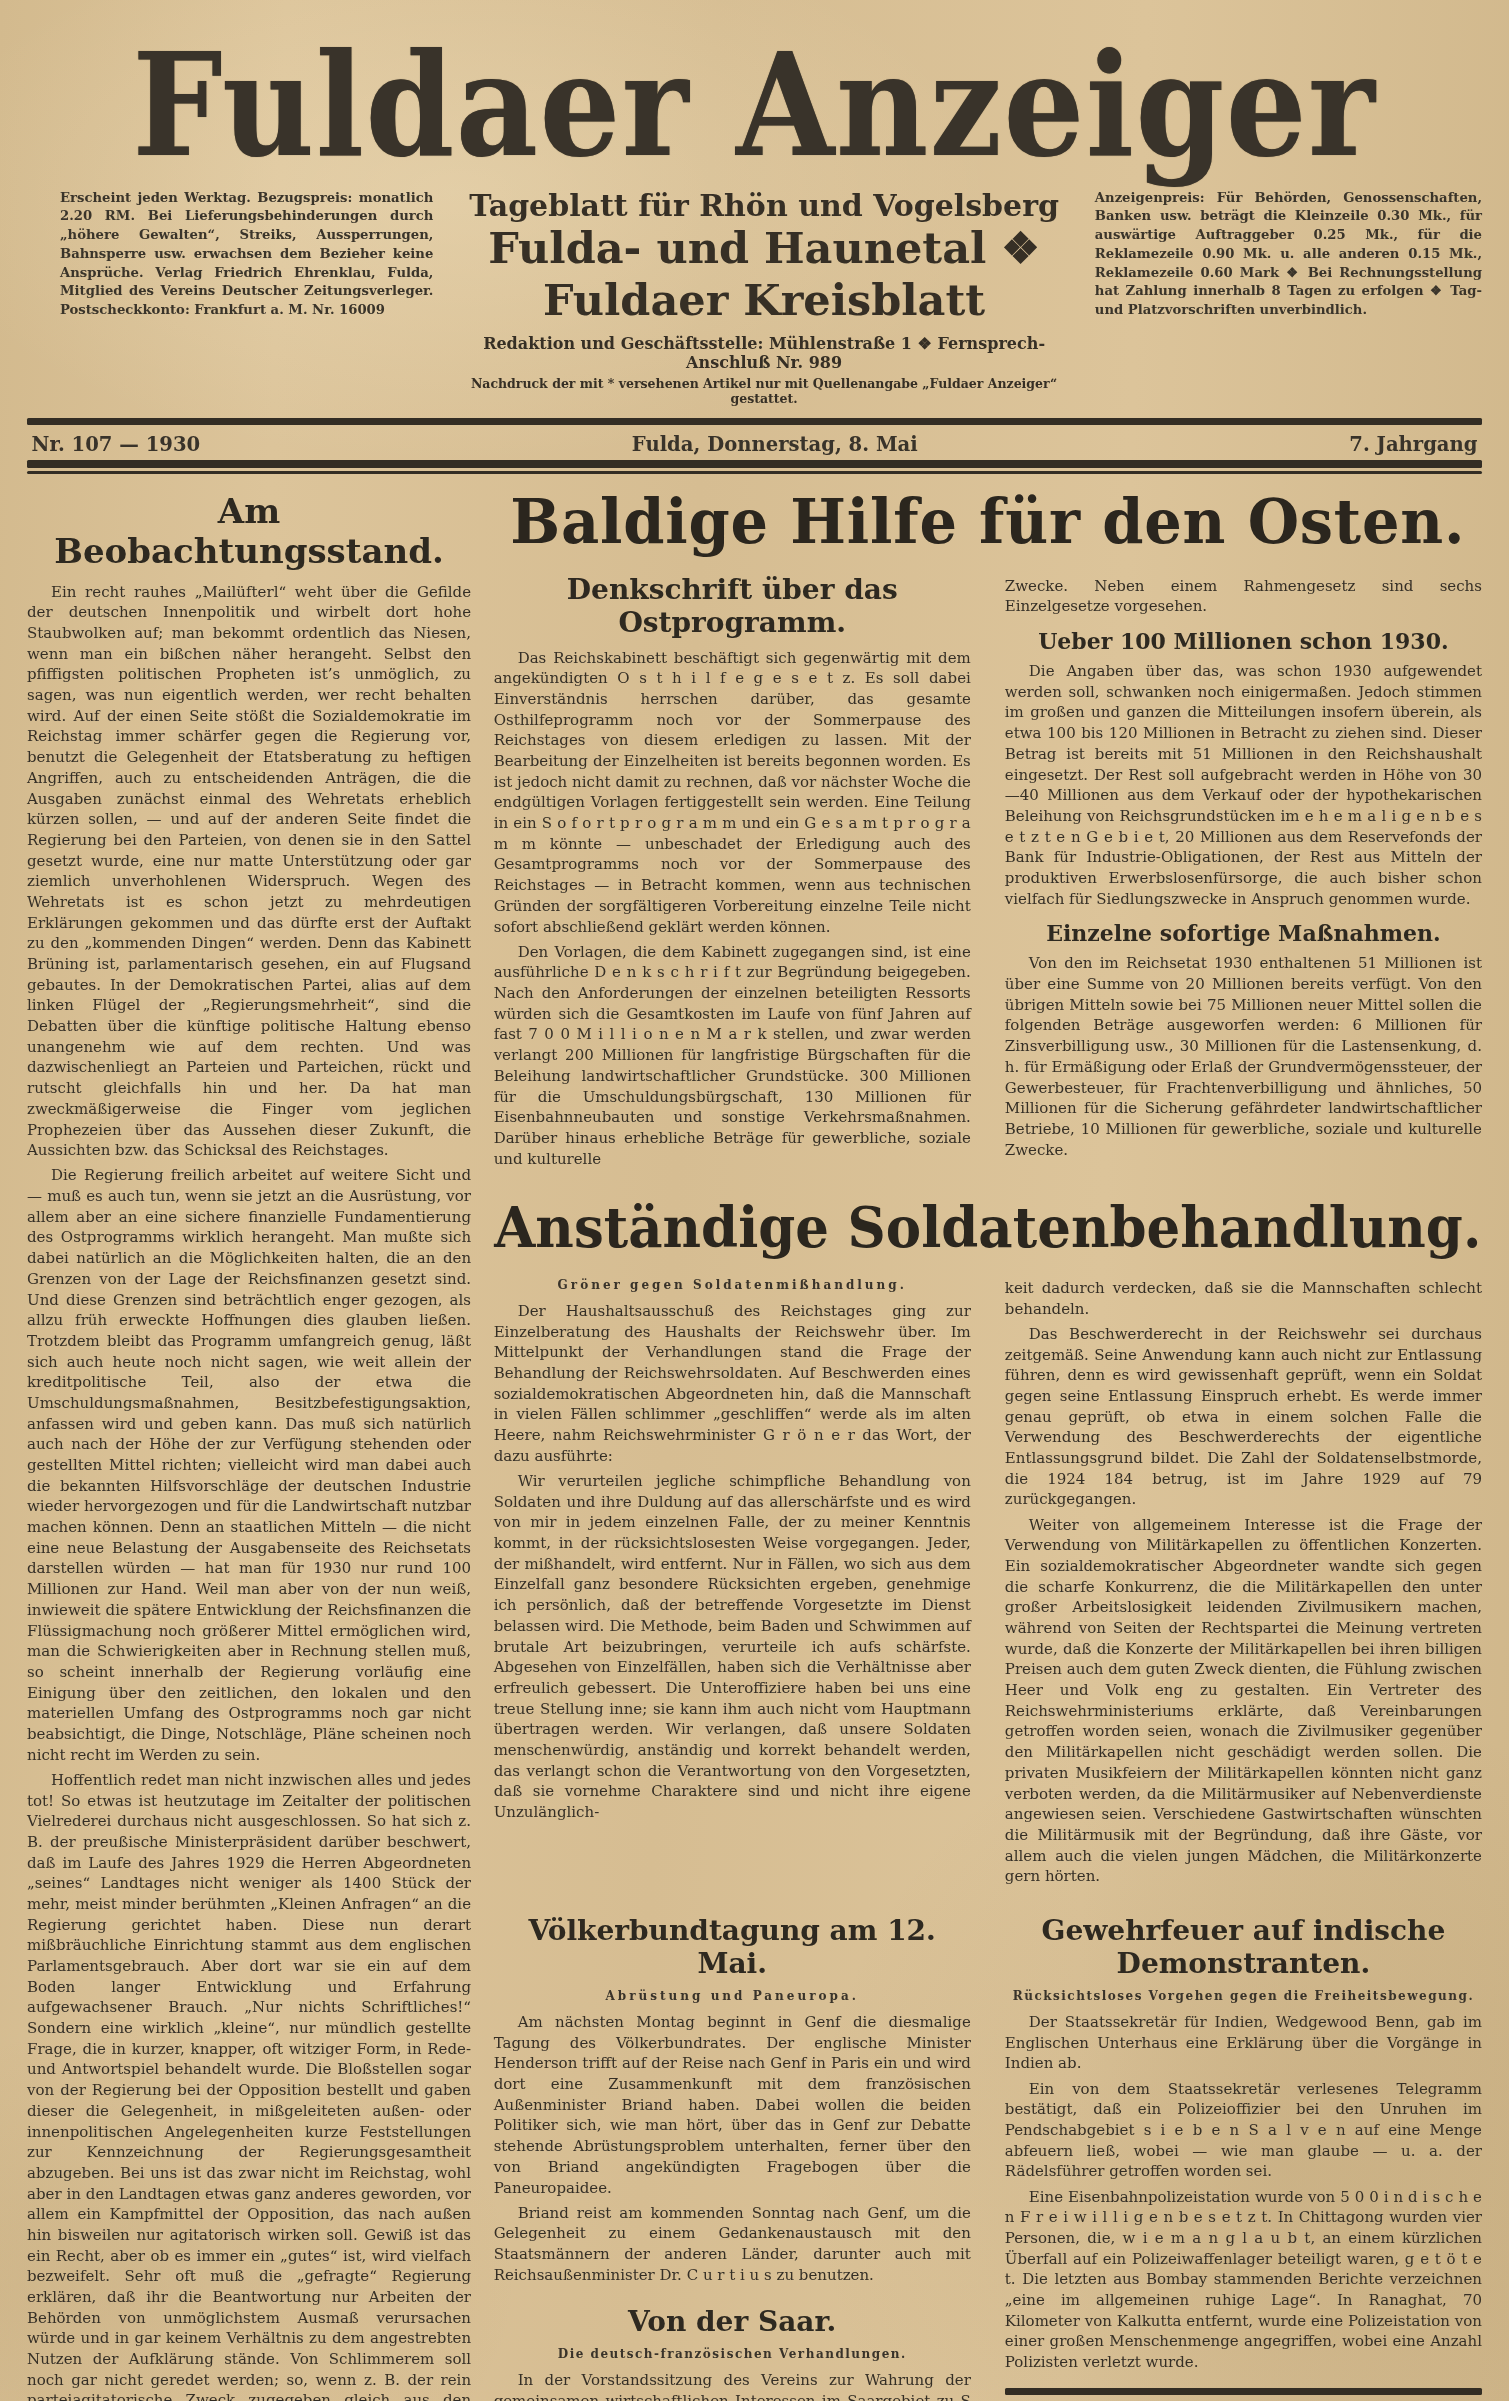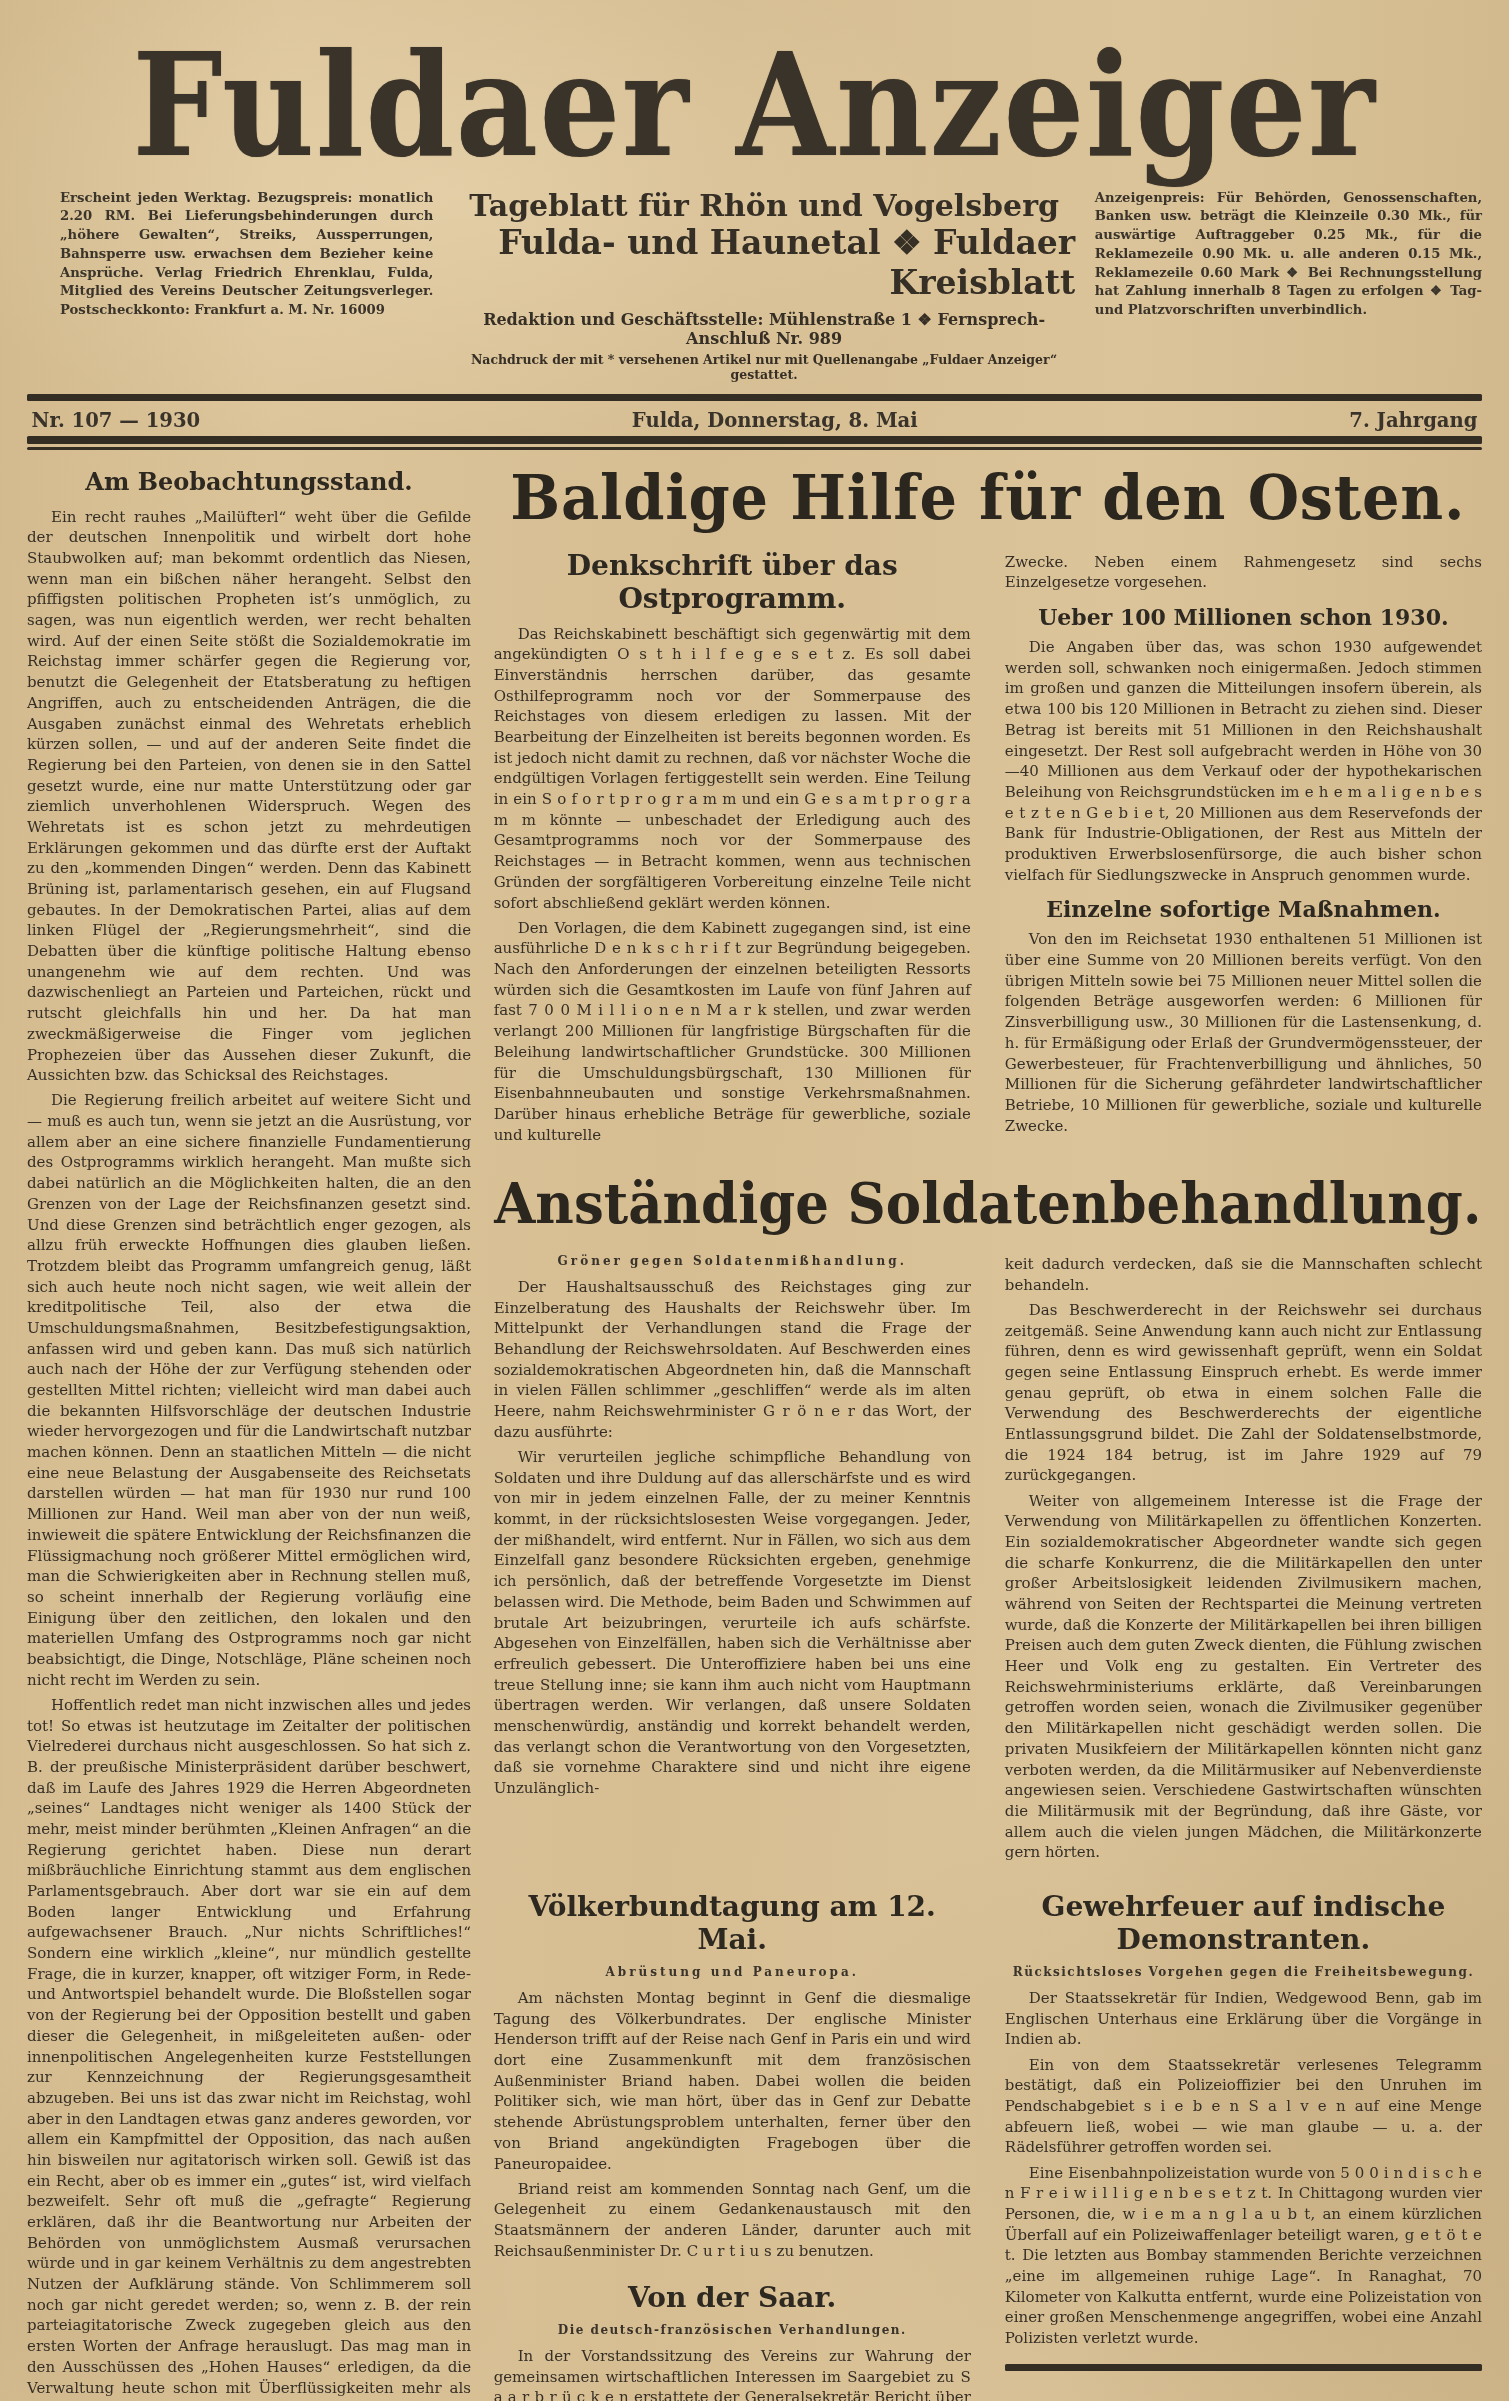--- a/index.html
+++ b/index.html
@@ -37,21 +37,21 @@
   
   .imprint-row{display:flex;gap:19.6px;align-items:flex-start;margin-top:13.6px;margin-left:33px;}
   .imprint{
     font-size:13.2px;line-height:1.42;font-weight:bold;text-align:justify;
     color:#3a342a;
   }
   .imprint.left{width:27%;}
   .imprint.right{width:28%;}
   .subtitle{width:45%;text-align:center;color:#362f25;}
   .subtitle .l1{font-size:30px;font-weight:bold;line-height:1.15;}
-  .subtitle .l2{font-size:33px;font-weight:bold;line-height:1.2;text-align:right;}
+  .subtitle .l2{font-size:43px;font-weight:bold;line-height:1.2;}
   .subtitle .l3{font-size:16px;font-weight:bold;margin-top:7.5px;}
   .subtitle .l4{font-size:12.5px;font-weight:bold;margin-top:4.5px;text-align:center;}
 
   .rule-heavy{height:6.8px;background:#332d24;margin-top:12px;border-radius:1.5px;}
   .dateline{
     display:flex;justify-content:space-between;align-items:center;
     font-weight:bold;font-size:19.6px;padding:7.5px 4.5px 4.5px 4.5px;color:#39332a;
   }
   .rule-double{height:7.5px;background:#332d24;border-radius:1.5px;}
   .rule-thin{height:3px;background:#332d24;margin-top:3.8px;border-radius:1.5px;}
@@ -62,21 +62,21 @@
   .col-main{width:69%;}
 
   p.body{
     font-size:15px;line-height:1.38;text-align:justify;margin:0 0 4.5px 0;
     text-indent:1.6em;hyphens:auto;
   }
   p.body.first{margin-top:3px;}
   p.nolead{text-indent:0;}
 
   h2.left-head{
-    text-align:center;font-size:24px;font-weight:bold;margin:0 0 10.6px 0;color:#2e2920;
+    text-align:center;font-size:34px;font-weight:bold;margin:0 0 10.6px 0;color:#2e2920;
   }
   h1.banner{
     text-align:center;font-weight:bold;color:#2b261e;margin:0;
     line-height:1.05;
   }
   h1.banner.osten{font-size:59px;letter-spacing:0.8px;margin-bottom:19.6px;transform:scaleY(1.05);}
   h1.banner.soldaten{font-size:53px;margin:26px 0 19.6px 0;transform:scaleY(1.05);}
   .twocol{display:flex;gap:34px;}
   .twocol > .c{width:50%;}
 

